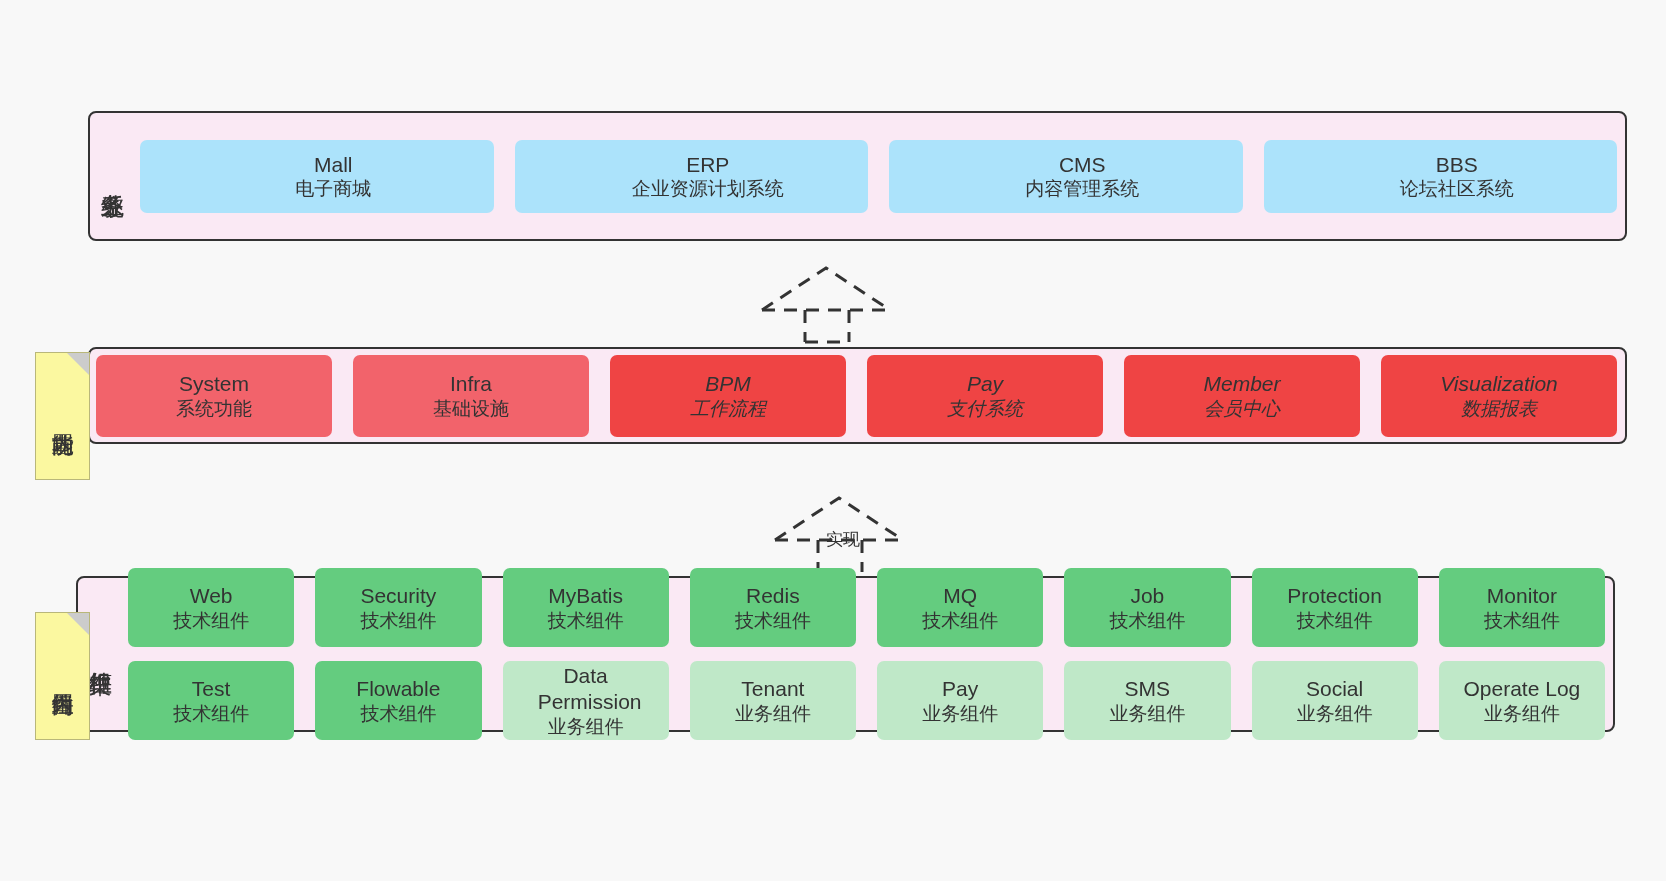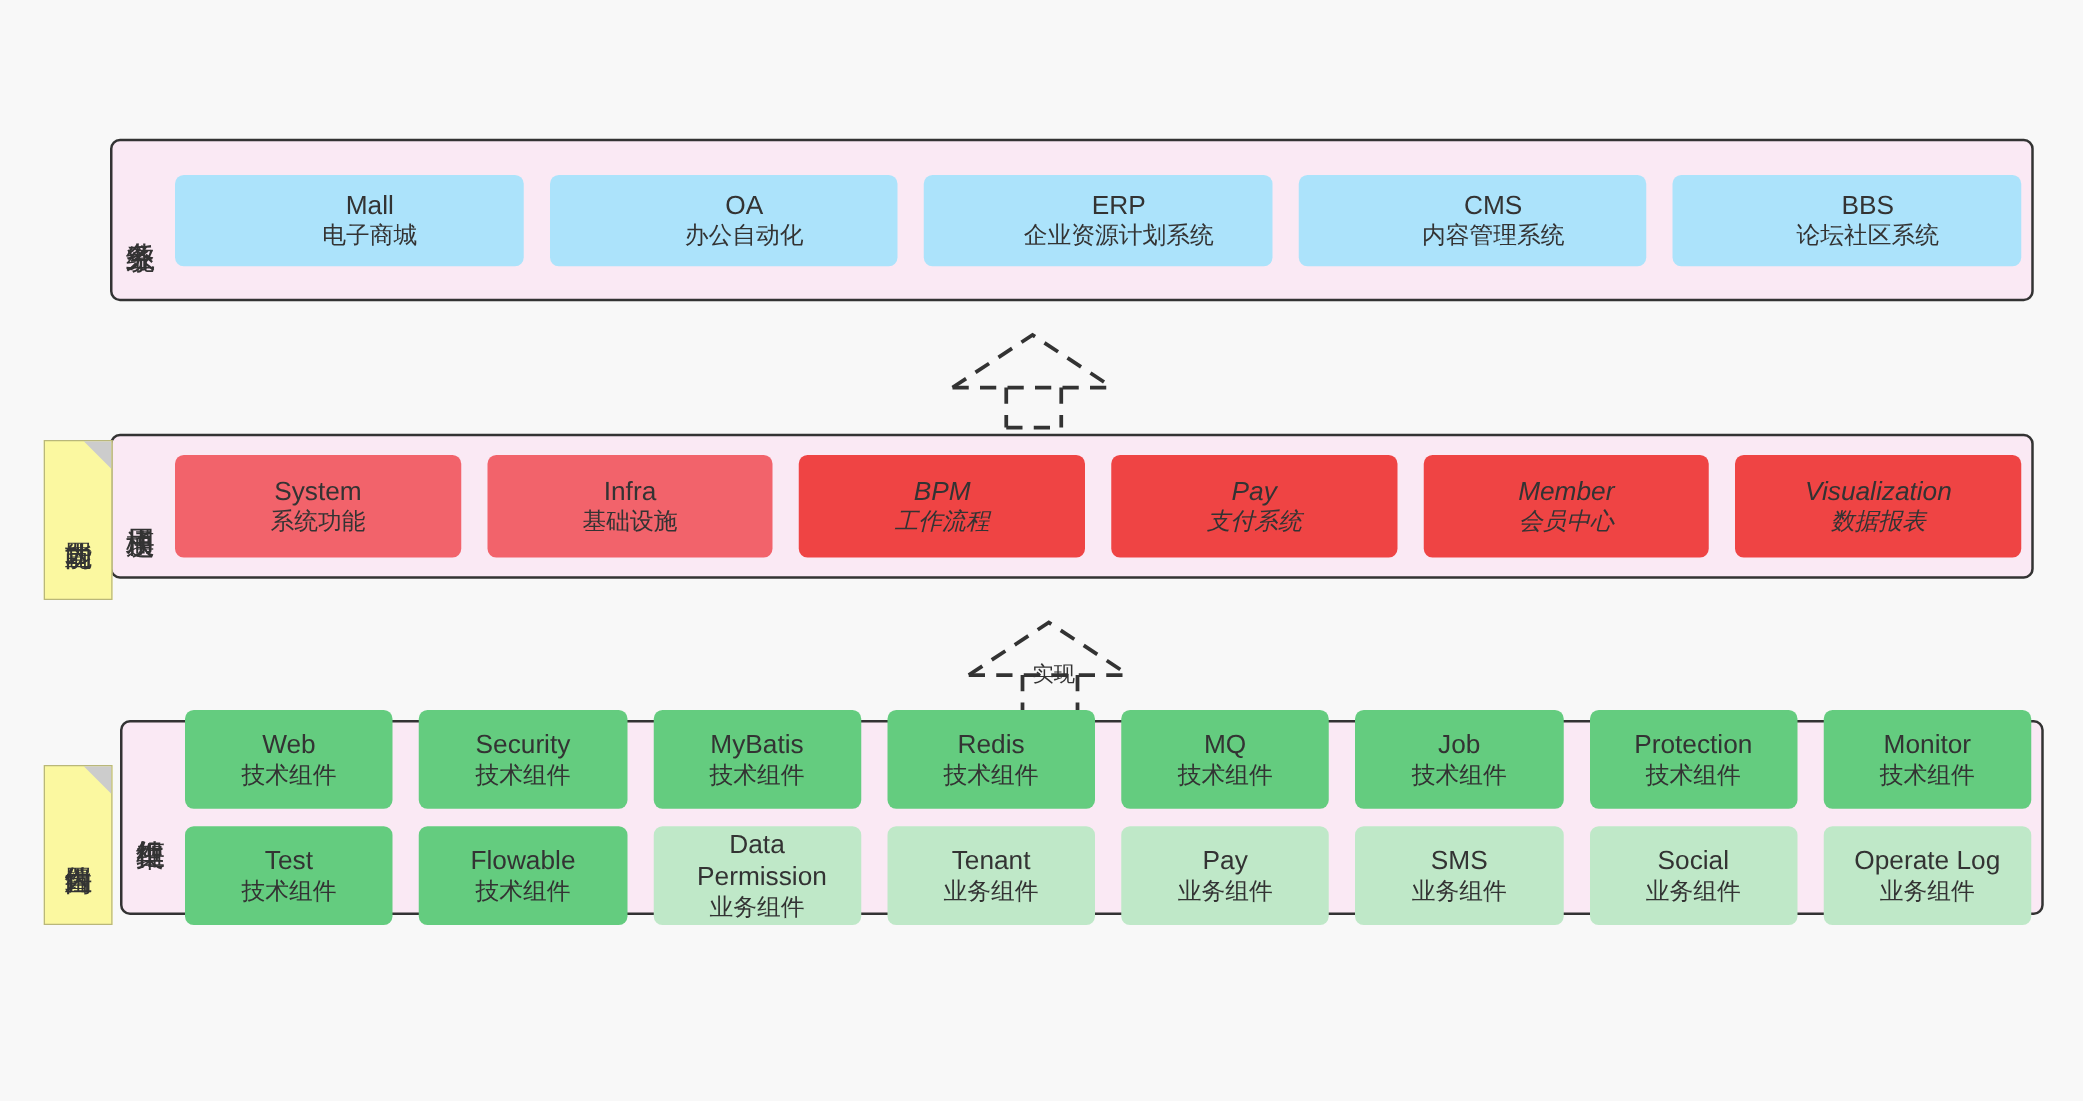--- a/index.html
+++ b/index.html
@@ -122,24 +122,20 @@
   <div class="layer layer1" style="left:88px; top:111px; width:1539px; height:130px;">
     <div class="layer-title">业务系统</div>
     <div class="layer-body">
       <div class="row">
 
         <div class="card c-blue">
           <span class="t1">Mall</span>
           <span class="t2">电子商城</span>
         </div>
         <div class="card c-blue">
-          <span class="t1">OA</span>
-          <span class="t2">办公自动化</span>
-        </div>
-        <div class="card c-blue">
           <span class="t1">ERP</span>
           <span class="t2">企业资源计划系统</span>
         </div>
         <div class="card c-blue">
           <span class="t1">CMS</span>
           <span class="t2">内容管理系统</span>
         </div>
         <div class="card c-blue">
           <span class="t1">BBS</span>
           <span class="t2">论坛社区系统</span>
@@ -156,21 +152,21 @@
       <path d="M 48 48 L 48 80 M 92 48 L 92 80 M 48 80 L 92 80" fill="none" stroke="#333333" stroke-width="3" stroke-dasharray="13,9" stroke-linecap="butt"></path>
     </svg>
     <span class="arrow-label" style="left:56px; top:36px;margin-top:48px;">构建</span>
   </div>
 
   <div class="note" style="left:35px; top:352px; width:55px; height:128px;">
     <span class="fold"></span>
     <span>内置功能</span>
   </div>
 
-  <div class="layer layer2" style="left:88px; top:347px; width:1539px; height:116px;">
+  <div class="layer layer2" style="left:88px; top:347px; width:1539px; height:97px;flex-direction:column;">
     <div class="layer-title">通用模块</div>
     <div class="layer-body">
       <div class="row">
 
         <div class="card c-red">
           <span class="t1">System</span>
           <span class="t2">系统功能</span>
         </div>
         <div class="card c-red">
           <span class="t1">Infra</span>
@@ -204,21 +200,21 @@
       <path d="M 48 48 L 48 80 M 92 48 L 92 80 M 48 80 L 92 80" fill="none" stroke="#333333" stroke-width="3" stroke-dasharray="13,9" stroke-linecap="butt"></path>
     </svg>
     <span class="arrow-label" style="left:56px; top:36px;">实现</span>
   </div>
 
   <div class="note" style="left:35px; top:612px; width:55px; height:128px;">
     <span class="fold"></span>
     <span>内置组件</span>
   </div>
 
-  <div class="layer layer3" style="left:96px; top:576px; width:1539px; height:156px;">
+  <div class="layer layer3" style="left:76px; top:576px; width:1539px; height:156px;">
     <div class="layer-title">框架组件</div>
     <div class="layer-body">
 
       <div class="row">
         <div class="card c-green">
           <span class="t1">Web</span>
           <span class="t2">技术组件</span>
         </div>
         <div class="card c-green">
           <span class="t1">Security</span>

